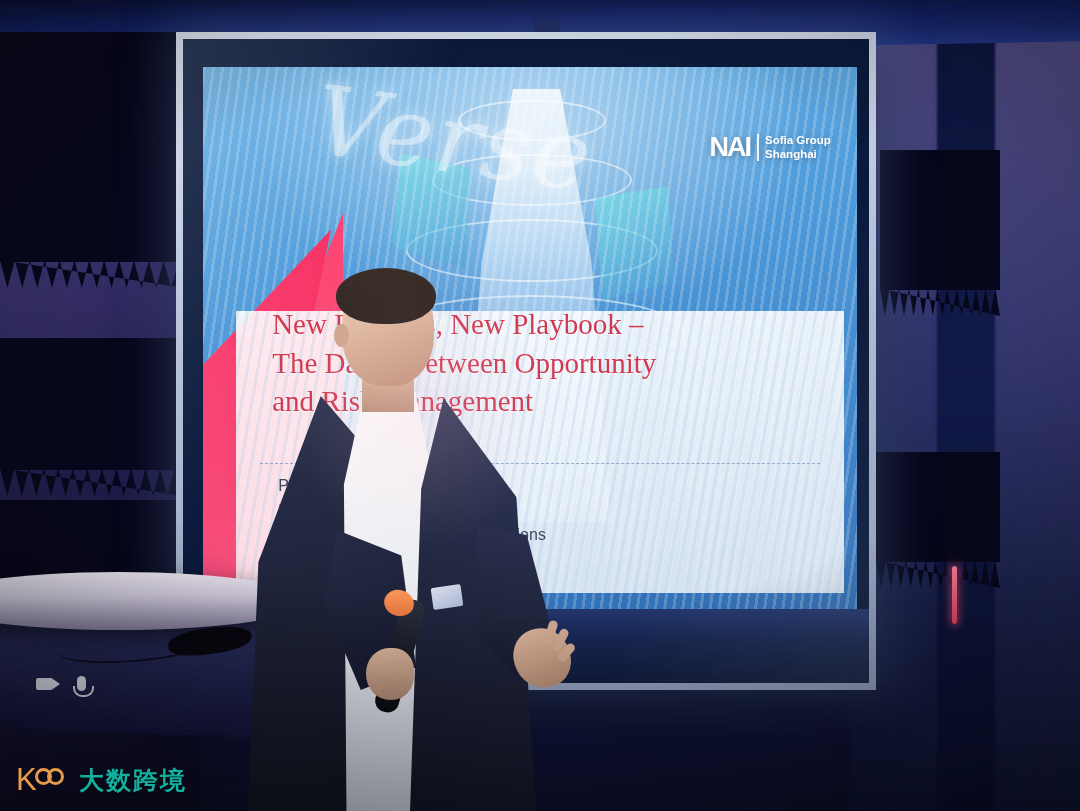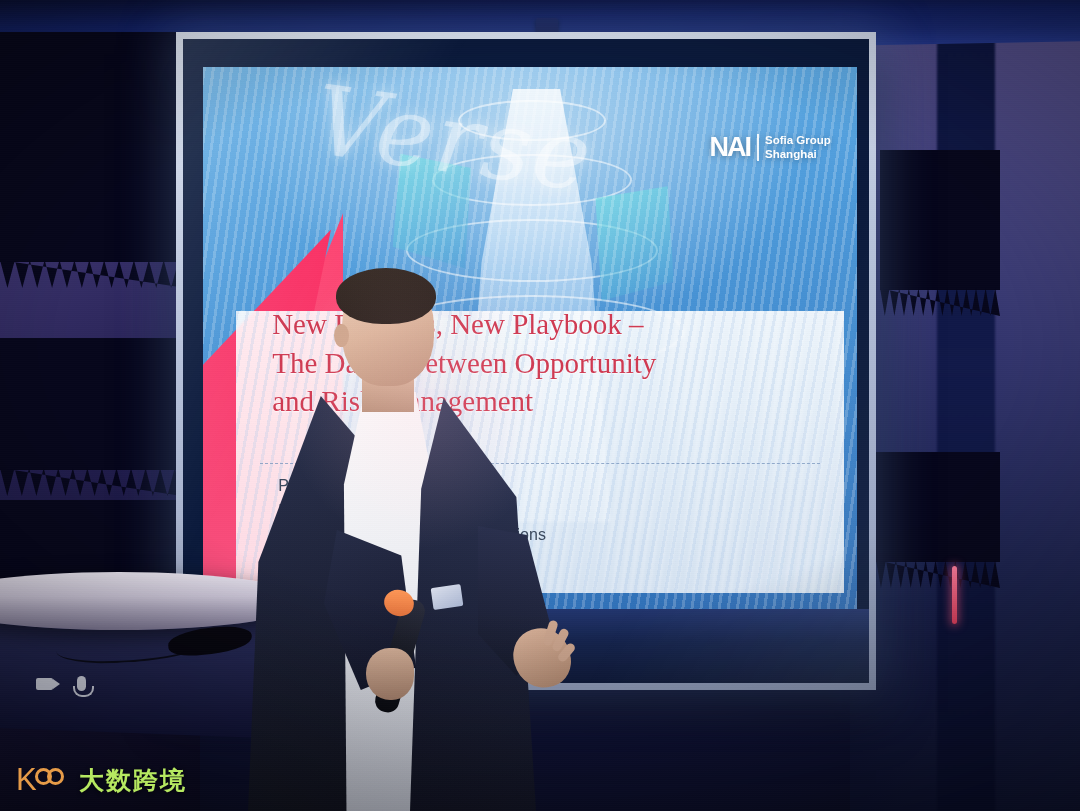--- a/index.html
+++ b/index.html
@@ -181,21 +181,21 @@
   
   .watermark{position:absolute;left:16px;bottom:14px;display:flex;align-items:center;gap:11px;
     opacity:.96;}
   .wm-mark{position:relative;width:52px;height:34px;}
   .wm-k{position:absolute;left:0;top:1px;font-family:"Liberation Sans",sans-serif;
     font-size:31px;font-weight:400;color:#f0a24a;line-height:1;}
   .wm-o1,.wm-o2{position:absolute;top:5px;border:3.5px solid #f0a24a;border-radius:50%;}
   .wm-o1{left:19px;width:11px;height:11px;}
   .wm-o2{left:31px;width:11px;height:11px;}
   .wm-text{font-family:"DejaVu Sans","Liberation Sans",sans-serif;font-size:25px;font-weight:700;
-    color:#bef264;letter-spacing:2px;text-shadow:0 1px 4px rgba(0,0,0,.75);}
+    color:#14b8a6;letter-spacing:2px;text-shadow:0 1px 4px rgba(0,0,0,.75);}
 
   .grain{position:absolute;inset:0;pointer-events:none;opacity:.16;
     background-image:repeating-linear-gradient(0deg,rgba(255,255,255,.05) 0 1px,rgba(0,0,0,.05) 1px 2px);}
 </style>
 </head>
 <body>
 
 <div id="stage">
 
   <div class="room-base"></div>

